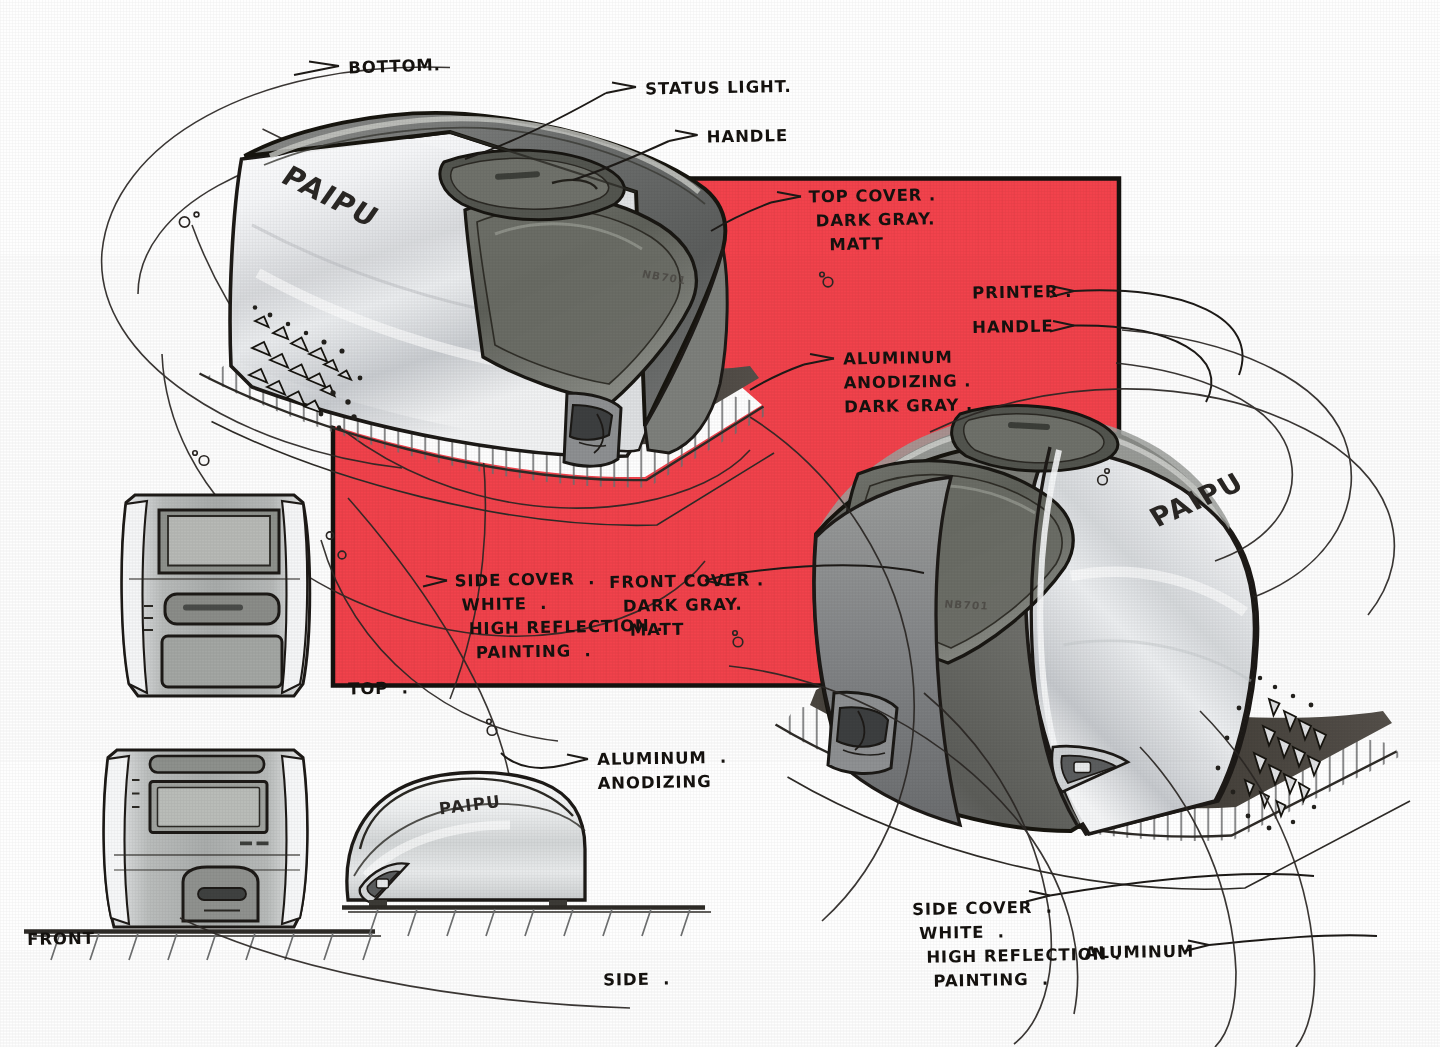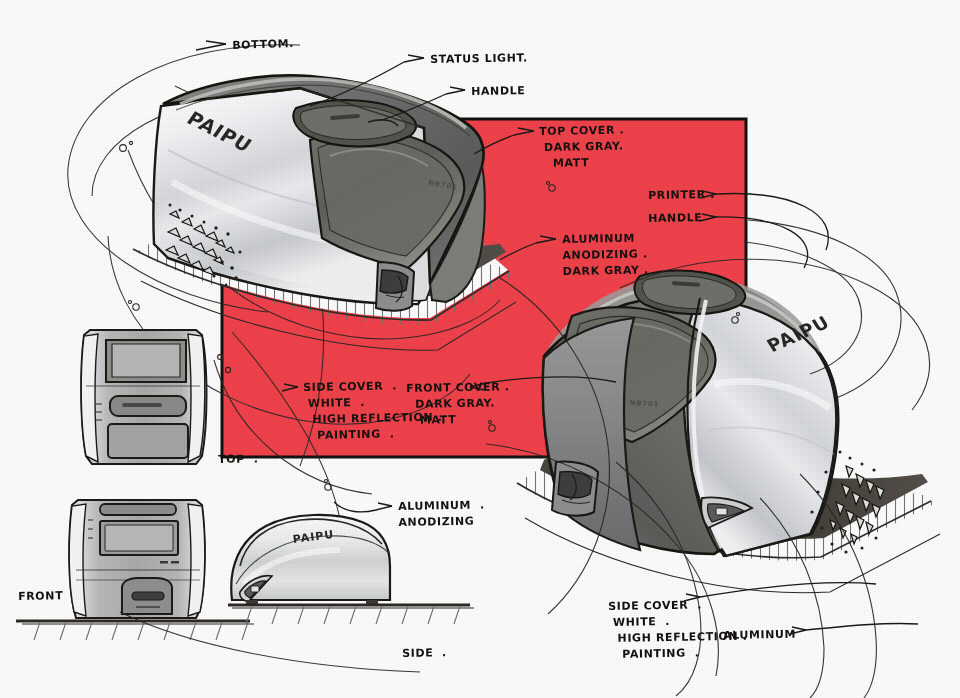--- a/index.html
+++ b/index.html
@@ -541,24 +541,24 @@
   <div class="anno md" style="left:562px;top:232px;transform:rotate(-1deg);">ALUMINUM
 ANODIZING .
 DARK GRAY .</div>
   <div class="anno md" style="left:303px;top:380px;transform:rotate(-1deg);">SIDE COVER  .
  WHITE  .
   HIGH REFLECTION .
    PAINTING  .</div>
   <div class="anno md" style="left:406px;top:381px;transform:rotate(-1deg);">FRONT COVER .
   DARK GRAY.
    MATT</div>
-  <div class="anno md" style="left:218px;top:452px;transform:rotate(-1deg);">TOP  .</div>
+  <div class="anno md" style="left:232px;top:452px;transform:rotate(-1deg);">TOP  .</div>
   <div class="anno md" style="left:398px;top:499px;transform:rotate(-1deg);">ALUMINUM  .
 ANODIZING</div>
-  <div class="anno md" style="left:18px;top:589px;transform:rotate(-1deg);">FRONT</div>
+  <div class="anno md" style="left:18px;top:619px;transform:rotate(-1deg);">FRONT</div>
   <div class="anno md" style="left:402px;top:646px;transform:rotate(-1deg);">SIDE  .</div>
   <div class="anno md" style="left:608px;top:599px;transform:rotate(-1deg);">SIDE COVER  .
  WHITE  .
   HIGH REFLECTION .
    PAINTING  .</div>
   <div class="anno md" style="left:723px;top:628px;transform:rotate(-1deg);">ALUMINUM</div>
 
   <div class="logo" style="left:196px;top:107px;font-size:19px;transform:rotate(27deg) skewX(-8deg);">PAIPU</div>
   <div class="logo" style="left:763px;top:338px;font-size:18px;transform:rotate(-24deg) skewX(8deg);">PAIPU</div>
   <div class="logo" style="left:292px;top:533px;font-size:11px;transform:rotate(-7deg);">PAIPU</div>

